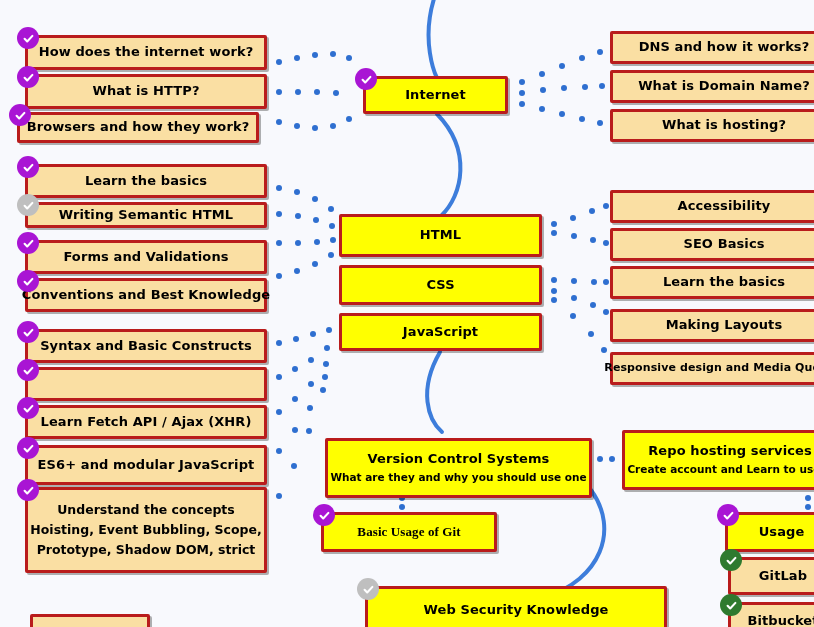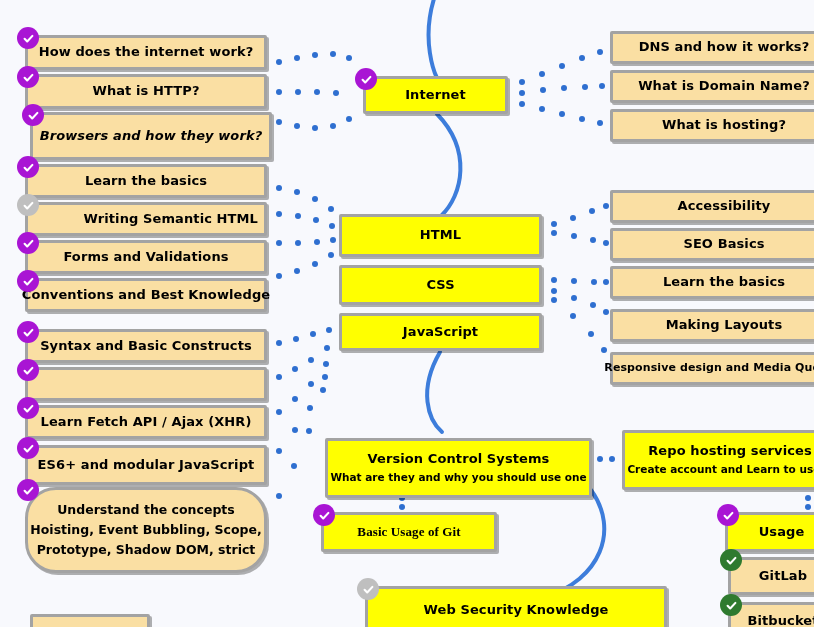--- a/index.html
+++ b/index.html
@@ -20,21 +20,21 @@
     left: 0; top: 0;
     width: 814px;
     height: 627px;
     pointer-events: none;
   }
 
   
   .node {
     position: absolute;
     box-sizing: border-box;
-    border: 3px solid #a3a3a3;
+    border: 3px solid #b91c1c;
     border-radius: 2px;
     display: flex;
     flex-direction: column;
     align-items: center;
     justify-content: center;
     text-align: center;
     color: #000000;
     box-shadow: 2px 2px 0 rgba(0,0,0,0.30);
     z-index: 3;
   }
@@ -241,21 +241,21 @@
       <div class="node tan" style="left: 25px; top: 74px; width: 242px; height: 35px;">
         <div class="title">What is HTTP?</div>
         <div class="badge done">
           <span>
             <svg width="13" height="13" viewBox="0 0 16 16" aria-hidden="true">
               <path d="M3.2 8.4 L6.4 11.6 L12.8 4.8" fill="none" stroke="#ffffff" stroke-width="2.6" stroke-linecap="round" stroke-linejoin="round"></path>
             </svg>
           </span>
         </div>
       </div>
-      <div class="node tan" style="left: 30px; top: 112px; width: 242px; height: 48px; font-style: italic;">
+      <div class="node tan" style="left: 17px; top: 112px; width: 242px; height: 31px;">
         <div class="title">Browsers and how they work?</div>
         <div class="badge done">
           <span>
             <svg width="13" height="13" viewBox="0 0 16 16" aria-hidden="true">
               <path d="M3.2 8.4 L6.4 11.6 L12.8 4.8" fill="none" stroke="#ffffff" stroke-width="2.6" stroke-linecap="round" stroke-linejoin="round"></path>
             </svg>
           </span>
         </div>
       </div>
       <div class="node tan" style="left: 610px; top: 31px; width: 228px; height: 33px;">
@@ -279,21 +279,21 @@
       <div class="node tan" style="left: 25px; top: 164px; width: 242px; height: 34px;">
         <div class="title">Learn the basics</div>
         <div class="badge done">
           <span>
             <svg width="13" height="13" viewBox="0 0 16 16" aria-hidden="true">
               <path d="M3.2 8.4 L6.4 11.6 L12.8 4.8" fill="none" stroke="#ffffff" stroke-width="2.6" stroke-linecap="round" stroke-linejoin="round"></path>
             </svg>
           </span>
         </div>
       </div>
-      <div class="node tan" style="left: 25px; top: 202px; width: 242px; height: 34px; align-items: flex-end;">
+      <div class="node tan" style="left: 25px; top: 202px; width: 242px; height: 26px;">
         <div class="title">Writing Semantic HTML</div>
         <div class="badge skipped">
           <span>
             <svg width="13" height="13" viewBox="0 0 16 16" aria-hidden="true">
               <path d="M3.2 8.4 L6.4 11.6 L12.8 4.8" fill="none" stroke="#ffffff" stroke-width="2.6" stroke-linecap="round" stroke-linejoin="round"></path>
             </svg>
           </span>
         </div>
       </div>
       <div class="node tan" style="left: 25px; top: 240px; width: 242px; height: 34px; justify-content: center;">
@@ -422,21 +422,21 @@
         <div class="title">Web Security Knowledge</div>
         <div class="badge skipped">
           <span>
             <svg width="13" height="13" viewBox="0 0 16 16" aria-hidden="true">
               <path d="M3.2 8.4 L6.4 11.6 L12.8 4.8" fill="none" stroke="#ffffff" stroke-width="2.6" stroke-linecap="round" stroke-linejoin="round"></path>
             </svg>
           </span>
         </div>
       </div>
       <div class="node tan" style="left: 30px; top: 614px; width: 120px; height: 40px;"></div>
-      <div class="node tan multi" style="left: 25px; top: 487px; width: 242px; height: 86px; border-radius: 31px;">
+      <div class="node tan multi" style="left: 25px; top: 487px; width: 242px; height: 86px;">
         <div class="line">Understand the concepts</div>
         <div class="line">Hoisting, Event Bubbling, Scope,</div>
         <div class="line">Prototype, Shadow DOM, strict</div>
         <div class="badge done">
           <span>
             <svg width="13" height="13" viewBox="0 0 16 16" aria-hidden="true">
               <path d="M3.2 8.4 L6.4 11.6 L12.8 4.8" fill="none" stroke="#ffffff" stroke-width="2.6" stroke-linecap="round" stroke-linejoin="round"></path>
             </svg>
           </span>
         </div>

